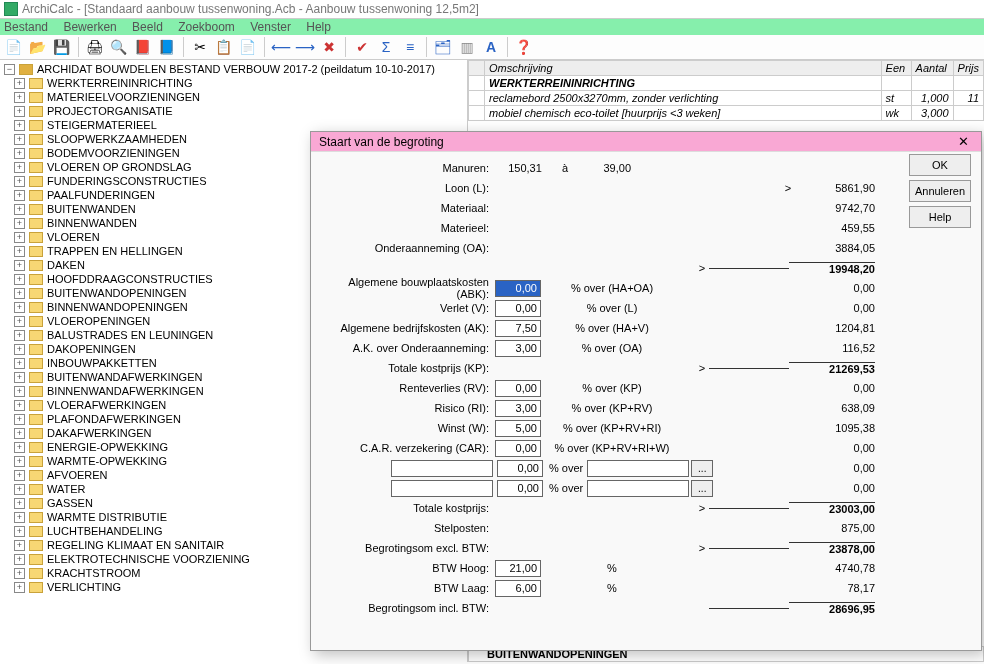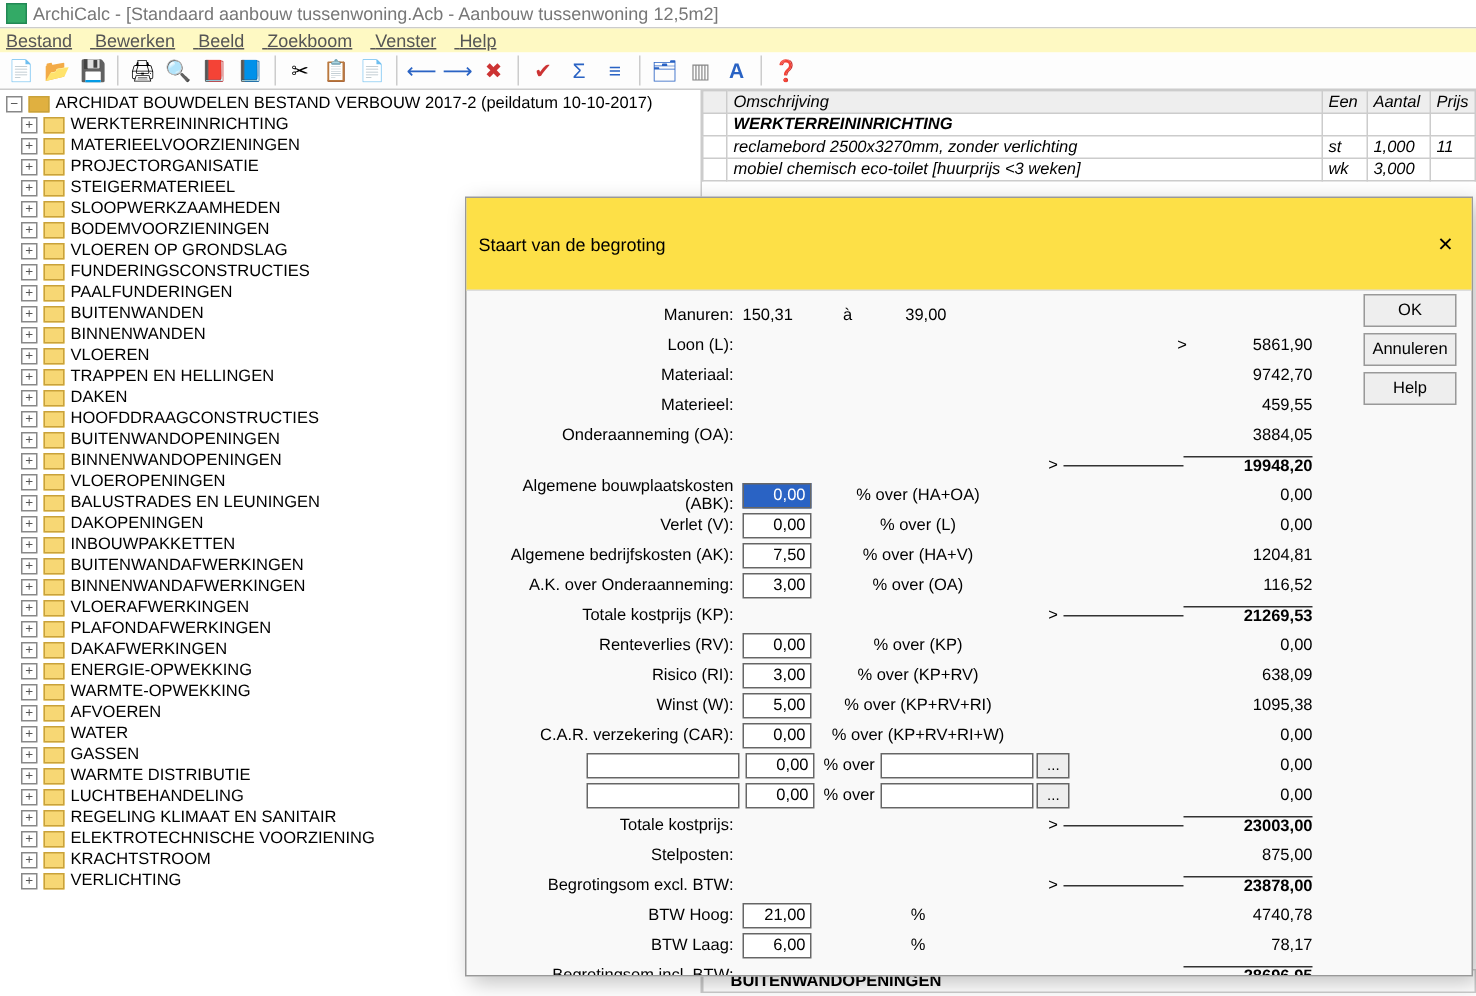--- a/index.html
+++ b/index.html
@@ -17,25 +17,24 @@
   border-bottom: 1px solid #ccc;
   padding: 2px 4px;
   color: #777;
   font-size: 12px;
   display: flex;
   align-items: center;
   gap: 4px;
 }
 .titlebar .icon-app { width:14px; height:14px; background:#3a6; border:1px solid #285; }
 .menubar {
-  background:#fef9c3;
+  background:#86efac;
   padding: 1px 4px;
   font-size: 12px;
   color:#555;
-  text-decoration:underline;
 }
 .menubar span { margin-right: 12px; cursor: default; }
 .toolbar {
   background:#fdfdfd;
   border-bottom:1px solid #ccc;
   padding: 2px 4px;
   display:flex;
   align-items:center;
   gap:4px;
 }
@@ -87,38 +86,38 @@
   border-collapse:collapse;
 }
 .grid th, .grid td {
   border:1px solid #ccc;
   padding:1px 4px;
   text-align:left;
   font-size:11px;
   font-style:italic;
 }
 .grid th { background:#eee; font-weight:normal; }
-.grid td.num { text-align:left; }
+.grid td.num { text-align:right; }
 .grid .bold { font-weight:bold; }
 
 .dialog {
   position:absolute;
   left: 310px;
   top: 131px;
   width: 672px;
   height: 520px;
   background:#f9f9f9;
   border:1px solid #999;
   box-shadow: 4px 4px 14px rgba(0,0,0,0.25);
   display:flex;
   flex-direction:column;
 }
 .dialog-title {
-  background:#fde047;
-  padding: 23px 8px;
+  background:#f9a8d4;
+  padding: 2px 8px;
   font-size:12px;
   display:flex;
   justify-content:space-between;
   align-items:center;
   border-bottom:1px solid #ddd;
 }
 .dialog-close {
   font-size:13px;
   cursor:pointer;
   padding:0 4px;
@@ -491,21 +490,21 @@
     <div class="dlg-buttons">
       <button>OK</button>
       <button>Annuleren</button>
       <button>Help</button>
     </div>
 
     <div class="form-area">
 
       <div class="frow">
         <span class="lbl">Manuren:</span>
-        <span style="width:60px; text-align:left">150,31</span>
+        <span style="width:60px; text-align:center">150,31</span>
         <span style="width:20px; text-align:center">à</span>
         <span style="width:56px; text-align:right">39,00</span>
       </div>
       <div class="frow">
         <span class="lbl">Loon (L):</span>
         <span class="after"></span>
           <span class="fill"></span>
         <span class="gt">&gt;</span>
         <span class="val">5861,90</span>
       </div>

